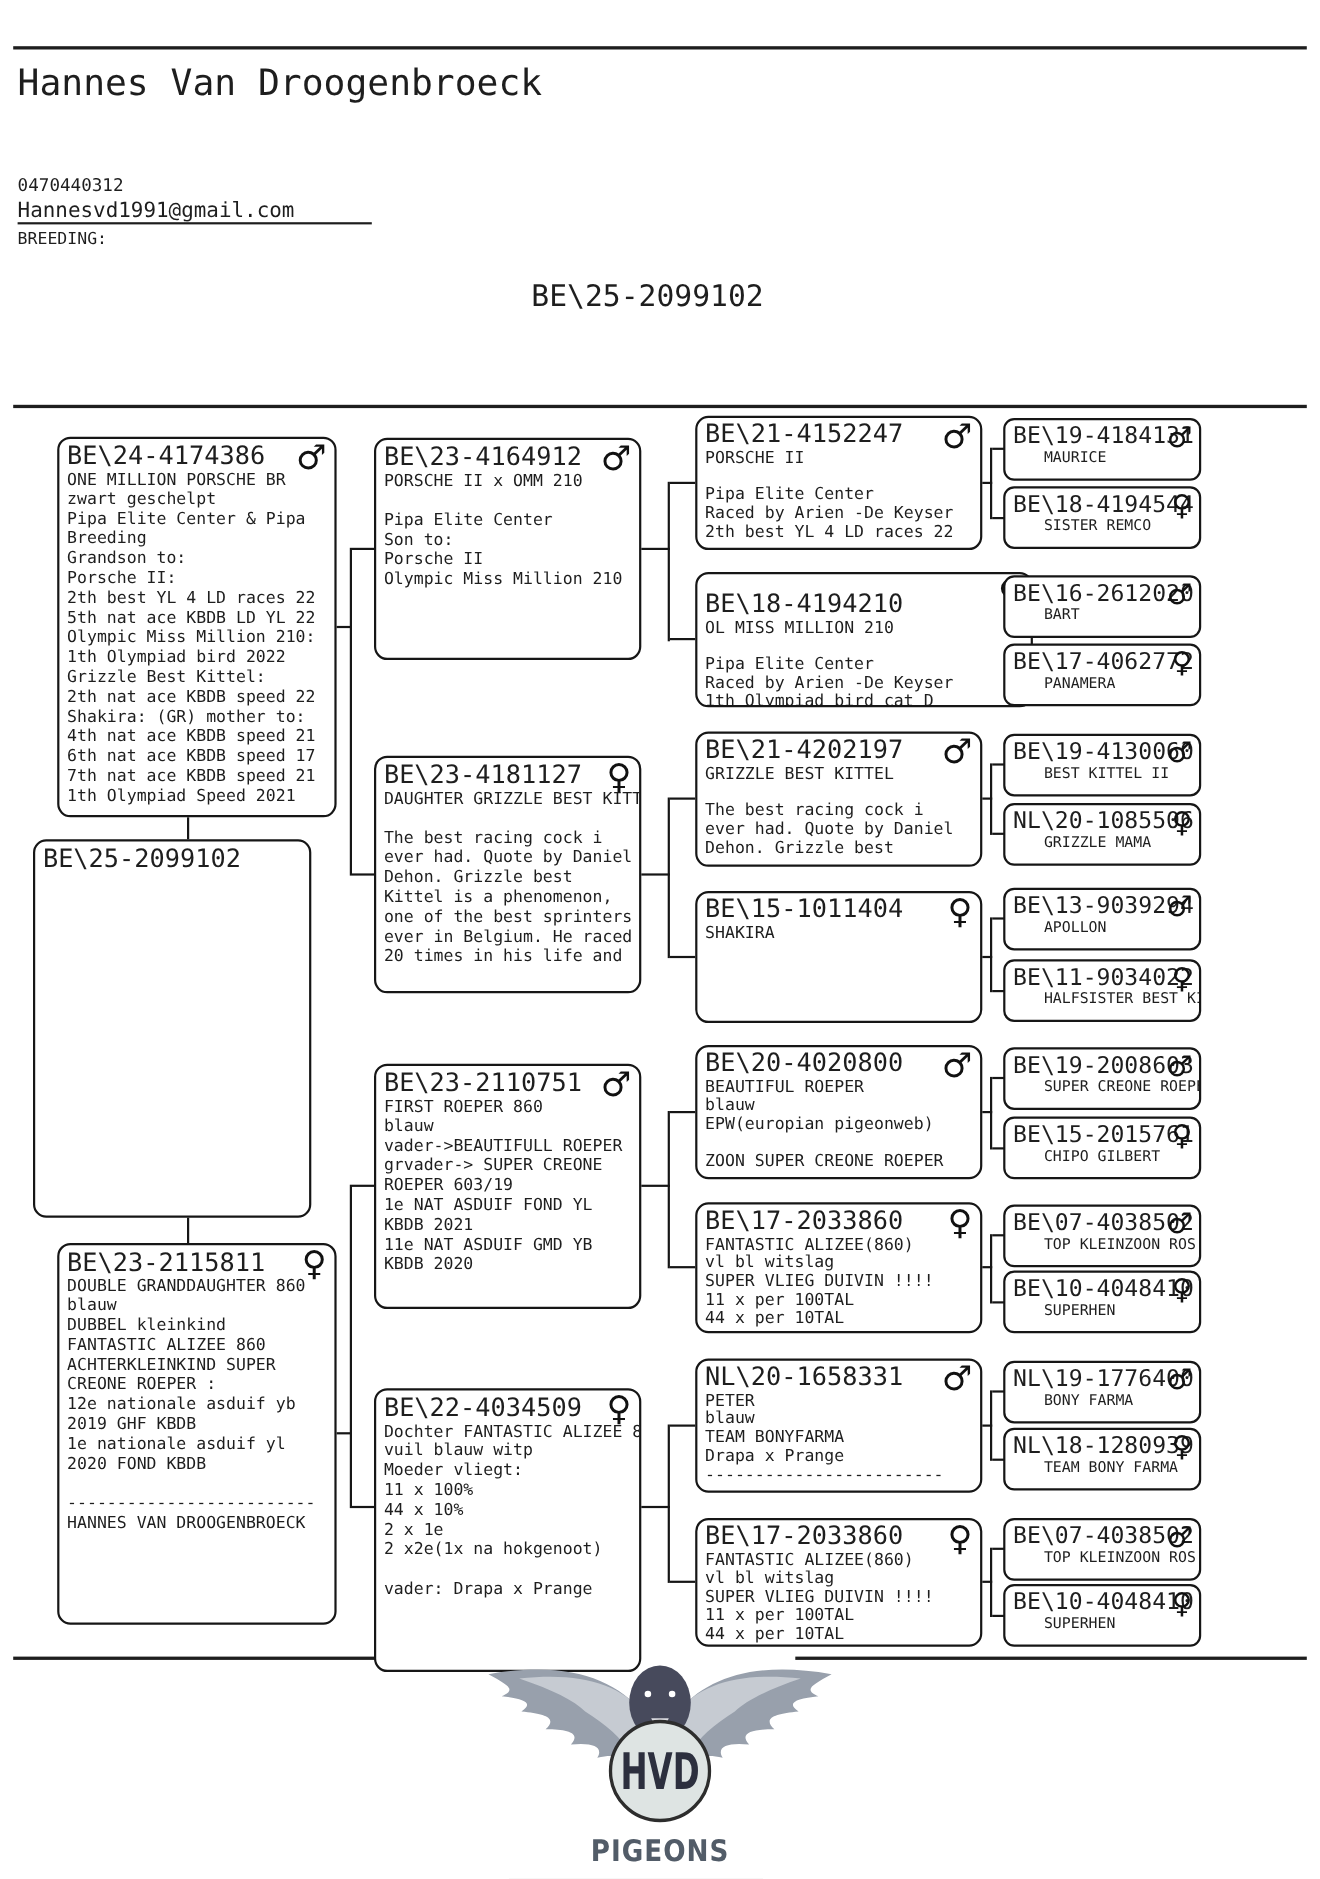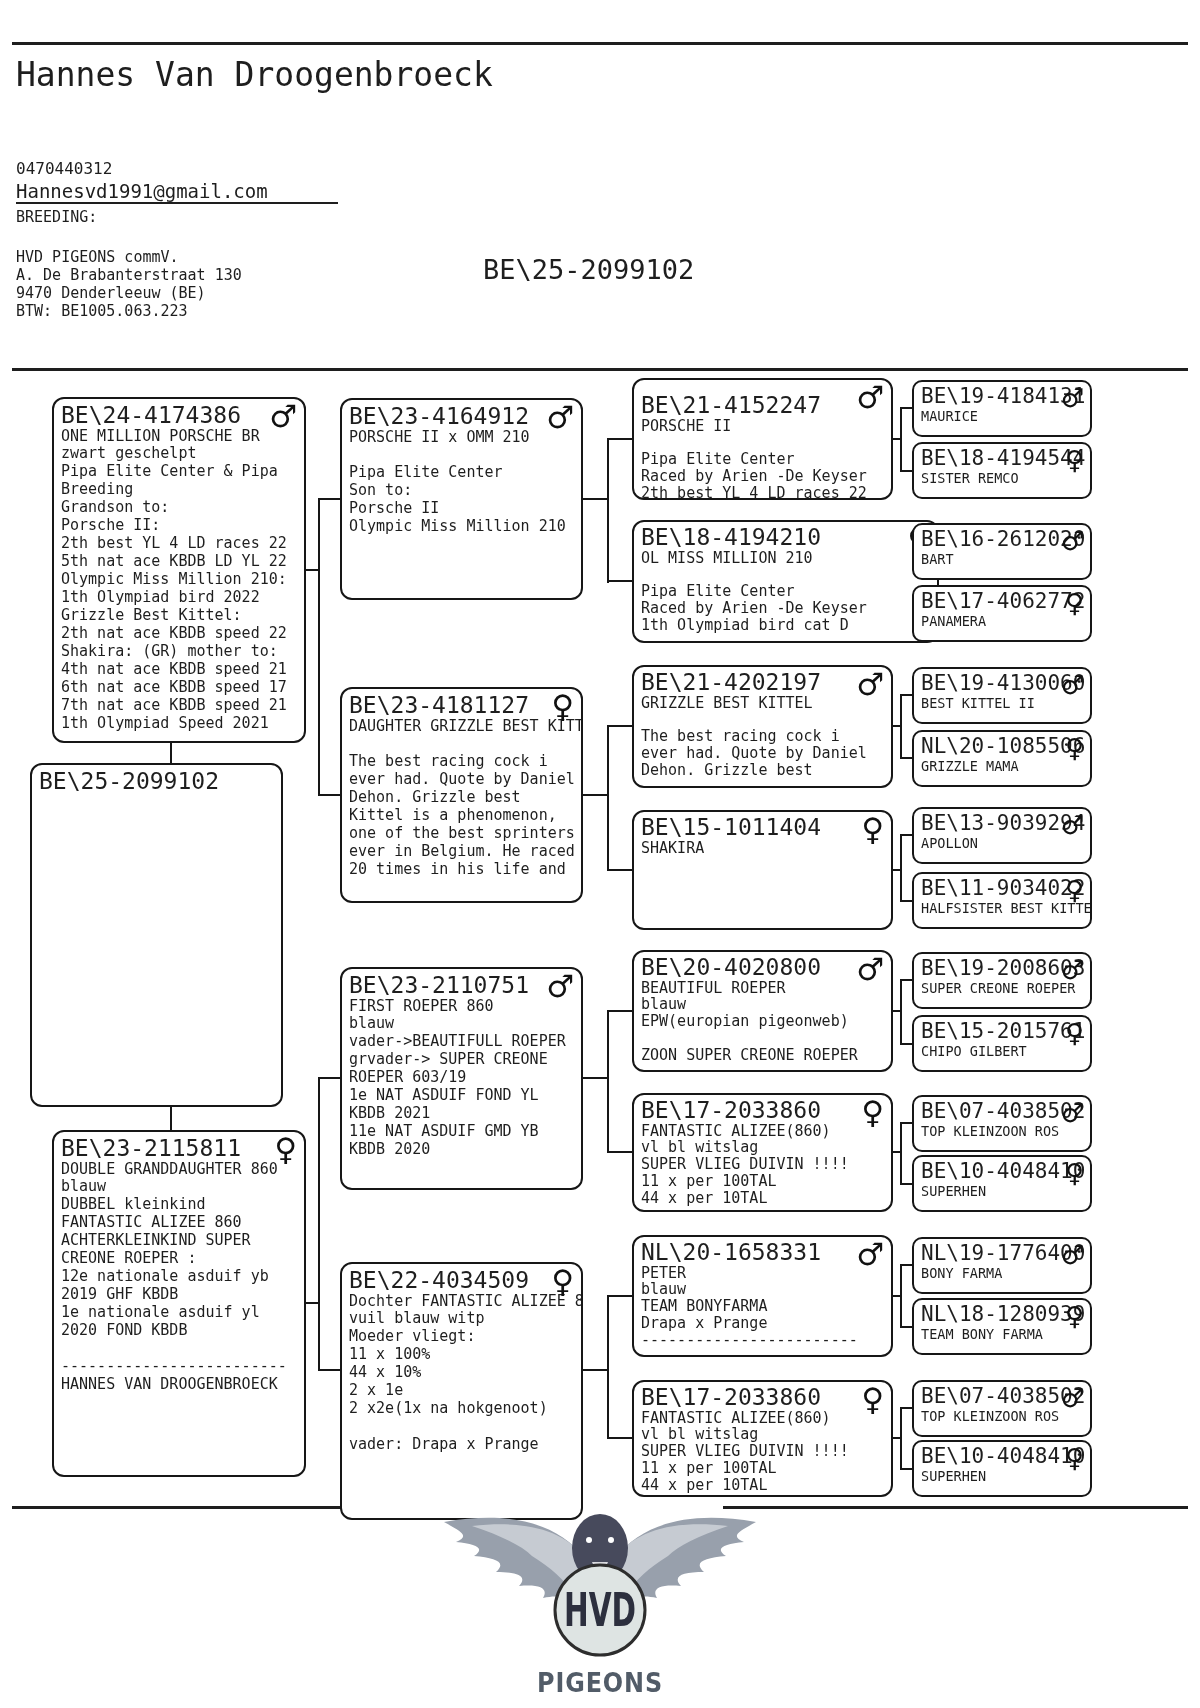--- a/index.html
+++ b/index.html
@@ -19,42 +19,38 @@
   .pbox{position:absolute;box-sizing:border-box;background:#fff;border:2px solid #161616;
         border-radius:12px;padding:3px 7px;overflow:hidden;}
   .ring{font-size:23px;line-height:26px;white-space:nowrap;}
   .sex{position:absolute;top:0px;right:7px;font-family:"DejaVu Sans",sans-serif;
        font-weight:bold;font-size:31px;line-height:34px;color:#111;}
   .bname{font-size:15px;line-height:16px;white-space:nowrap;}
   .blines{font-size:15px;line-height:18px;white-space:pre;}
   .sbox{position:absolute;box-sizing:border-box;background:#fff;border:2px solid #161616;
         border-radius:10px;padding:2px 7px;overflow:hidden;}
   .sbox .ring{font-size:21px;line-height:25px;}
-  .sbox .bname{font-size:13.5px;line-height:15px;}
+  .sbox .bname{font-size:13.5px;line-height:15px;margin-left:28px;}
   .sbox .sex{font-size:26px;top:2px;right:6px;line-height:28px;}
 </style>
 </head>
 <body>
 
 <div id="page">
 
   <div class="rule" style="left:12px;top:42px;width:1176px;height:3px"></div>
   <div class="rule" style="left:16px;top:202px;width:322px;height:2px"></div>
   <div class="rule" style="left:12px;top:368px;width:1176px;height:3px"></div>
   <div class="rule" style="left:12px;top:1506px;width:465px;height:3px"></div>
   <div class="rule" style="left:723px;top:1506px;width:465px;height:3px"></div>
 
   <div class="owner">Hannes Van Droogenbroeck</div>
   <div class="phone">0470440312</div>
   <div class="email">Hannesvd1991@gmail.com</div>
   <div class="breeding">BREEDING:</div>
-  <div class="company">HVD PIGEONS commV.
-A. De Brabanterstraat 130
-9470 Denderleeuw (BE)
-BTW: BE1005.063.223</div>
   <div class="bigring">BE\25-2099102</div>
 
   <div class="wire" style="left:170px;top:743px;width:2px;height:20px"></div>
   <div class="wire" style="left:170px;top:1107px;width:2px;height:23px"></div>
   <div class="wire" style="left:306px;top:569px;width:14px;height:2px"></div>
   <div class="wire" style="left:318px;top:498px;width:2px;height:298px"></div>
   <div class="wire" style="left:320px;top:498px;width:20px;height:2px"></div>
   <div class="wire" style="left:320px;top:794px;width:20px;height:2px"></div>
   <div class="wire" style="left:306px;top:1302px;width:14px;height:2px"></div>
   <div class="wire" style="left:318px;top:1077px;width:2px;height:294px"></div>
@@ -201,31 +197,31 @@
     <div class="blines">vuil blauw witp
 Moeder vliegt:
 11 x 100%
 44 x 10%
 2 x 1e
 2 x2e(1x na hokgenoot)
 
 vader: Drapa x Prange</div>
   </div>
 
-  <div class="pbox" style="left:632px;top:378px;width:261px;height:122px;padding-top:12px">
+  <div class="pbox" style="left:632px;top:378px;width:261px;height:122px;padding-top:2px">
     <div class="ring">BE\21-4152247</div>
     <span class="sex">♂</span>
     <div class="bname">PORSCHE II</div>
     <div class="blines" style="line-height:17px">
 Pipa Elite Center
 Raced by Arien -De Keyser
 2th best YL 4 LD races 22</div>
   </div>
 
-  <div class="pbox" style="left:632px;top:520px;width:307px;height:123px;padding-top:2px">
+  <div class="pbox" style="left:632px;top:520px;width:307px;height:123px;padding-top:14px">
     <div class="ring">BE\18-4194210</div>
     <span class="sex">♀</span>
     <div class="bname">OL MISS MILLION 210</div>
     <div class="blines" style="line-height:17px">
 Pipa Elite Center
 Raced by Arien -De Keyser
 1th Olympiad bird cat D</div>
   </div>
 
   <div class="pbox" style="left:632px;top:665px;width:261px;height:123px;padding-top:2px">

